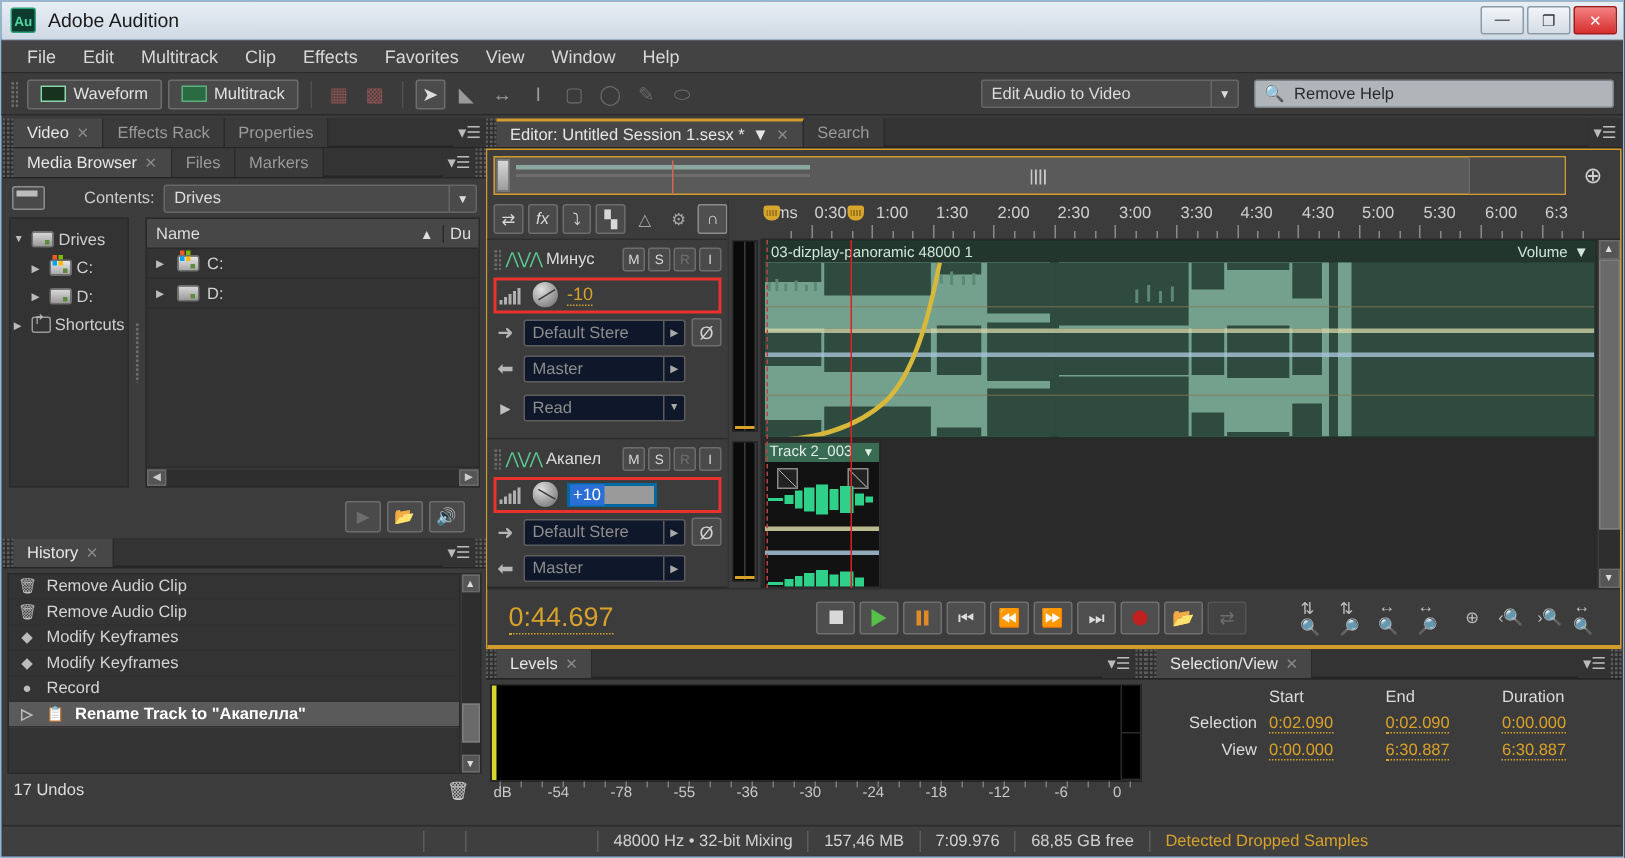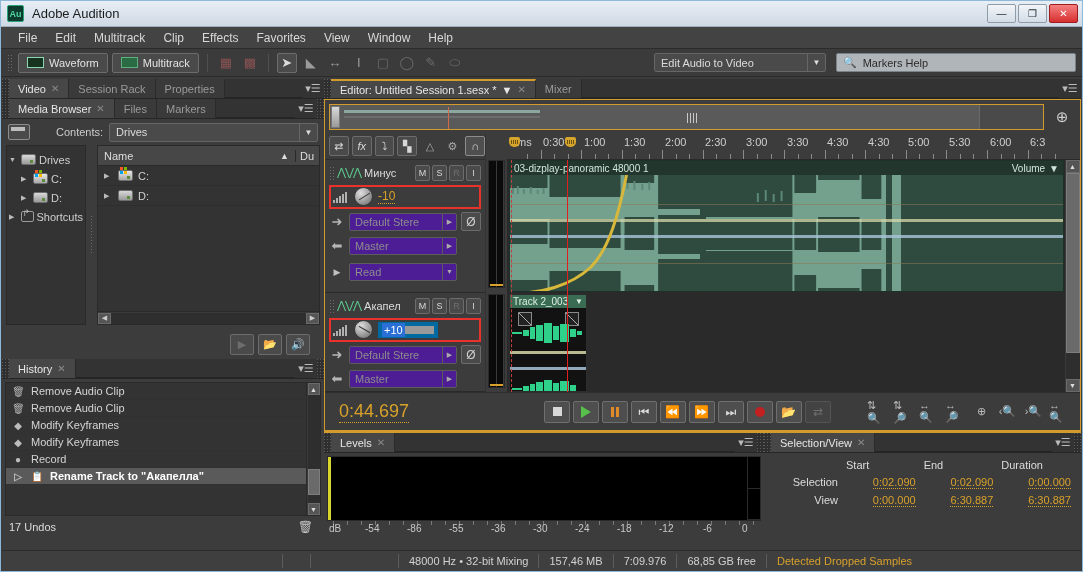--- a/index.html
+++ b/index.html
@@ -207,27 +207,27 @@
      background:linear-gradient(to top,#b5b5b5,#b5b5b5) 0 0/0 0;
      display:flex; align-items:flex-end; gap:1px; }
   .fader-ico i { width:2px; background:#b0b0b0; display:block;}
   .knob { width:19px;height:19px; border-radius:50%;
      background:radial-gradient(circle at 35% 30%, #e0e0e0, #8a8a8a 70%, #5e5e5e);
      border:1px solid #3a3a3a; position:relative; flex:none;}
   .knob:after{ content:""; position:absolute; left:3px; top:8px; width:13px;height:1px;
      background:#3a3a3a; transform:rotate(-32deg); }
   .knob.k2:after{ transform:rotate(30deg); }
   .vol-val { font-size:12px; color:#d8a12a; border-bottom:1px dotted #d8a12a; }
-  .vol-input { width:60px;height:16px; background:#9a9a9a; border:4px solid #0369a1;
+  .vol-input { width:60px;height:16px; background:#9a9a9a; border:2px solid #0369a1;
      display:flex; align-items:center; }
   .vol-input .sel { background:#2a6fd6; color:#fff; font-size:11px; padding:0 2px;
      height:14px; display:flex; align-items:center;}
   .th-io { display:flex; align-items:center; gap:4px; height:22px; margin-top:2px;}
   .io-arrow { font-size:13px; color:#b5b5b5; width:16px; text-align:center;}
-  .io-sel { flex:1; height:18px; background:#4c1d95; border:1px solid #5c5c5c;
+  .io-sel { flex:1; height:18px; background:#0f172a; border:1px solid #5c5c5c;
      border-radius:2px; display:flex; align-items:center; padding-left:5px;
      font-size:11px; color:#8d8d8d; position:relative; overflow:hidden;}
   .io-sel .arr { position:absolute;right:0;top:0;width:14px;height:16px;
      border-left:1px solid #5c5c5c; display:flex;align-items:center;justify-content:center;
      font-size:7px; color:#aaa;}
   .phase-btn { width:20px;height:19px;background:#4a4a4a;border:1px solid #6c6c6c;
      border-radius:2px; display:flex;align-items:center;justify-content:center;
      font-size:12px; color:#d0d0d0;}
   .th-auto { display:flex; align-items:center; gap:4px; height:22px; margin-top:4px;}
   .auto-tri { font-size:9px; color:#c0c0c0; width:16px; text-align:center;}
@@ -310,21 +310,21 @@
   .meter-big .rgt i { flex:1; border-bottom:1px solid #2a2a2a;}
   .db-scale { height:17px; position:relative; font-size:10px; color:#c9c9c9;}
   .db-scale span { position:absolute; top:2px; }
   .db-ticks { position:absolute; left:0; right:0; top:0; height:4px;}
   .db-ticks i { position:absolute; top:0; width:1px; height:4px; background:#7a7a7a;}
 
   .selview { flex:1; display:flex; flex-direction:column; background:#3c3c3c;}
   .sv-body { flex:1; padding:4px 6px; }
   .sv-table { width:100%; font-size:11px; border-collapse:collapse;}
   .sv-table th { font-weight:normal; color:#dcdcdc; text-align:left; padding:2px 4px;}
-  .sv-table td { padding:3px 4px; color:#d8a12a;text-align:right; }
+  .sv-table td { padding:3px 4px; color:#d8a12a; }
   .sv-table td.lbl { color:#dcdcdc; text-align:right; }
   .sv-val { border-bottom:1px dotted #d8a12a; }
 
   
   .statusbar { position:absolute; left:1px; right:1px; bottom:1px; height:20px;
      background:#3f3f3f; border-top:1px solid #2b2b2b; display:flex; align-items:center;
      font-size:11px; color:#d2d2d2; }
   .sb-msg { padding-left:10px; }
   .sb-seg { border-left:1px solid #5c5c5c; padding:0 10px; height:14px; display:flex;
      align-items:center;}
@@ -381,36 +381,36 @@
     <div class="tb-ico dim">▢</div>
     <div class="tb-ico dim">◯</div>
     <div class="tb-ico dim">✎</div>
     <div class="tb-ico dim">⬭</div>
     <div class="ws-select">
       <span>Edit Audio to Video</span>
       <span class="arr">▼</span>
     </div>
     <div class="help-box">
       <span>🔍</span>
-      <span>Markers Help</span>
+      <span>Remove Help</span>
     </div>
   </div>
 
   <div class="ws">
 
     <div class="left-col">
 
       <div class="ptabs">
         <div class="pgrip"></div>
         <div class="ptab active">
           <span>Video</span>
           <span class="x">✕</span>
         </div>
         <div class="ptab">
-          <span>Session Rack</span>
+          <span>Effects Rack</span>
         </div>
         <div class="ptab">
           <span>Properties</span>
         </div>
         <div class="filler"></div>
         <div class="pmenu">▾☰</div>
       </div>
 
       <div class="panel" style="flex:1; min-height:0;">
         <div class="ptabs">
@@ -563,21 +563,21 @@
     <div class="right-col">
 
       <div class="ptabs">
         <div class="pgrip"></div>
         <div class="ptab editor-active">
           <span>Editor: Untitled Session 1.sesx *</span>
           <span>▼</span>
           <span class="x">✕</span>
         </div>
         <div class="ptab">
-          <span>Mixer</span>
+          <span>Search</span>
         </div>
         <div class="filler"></div>
         <div class="pmenu">▾☰</div>
       </div>
 
       <div class="editor">
 
         <div class="ed-nav">
           <div class="navbar">
             <div class="nav-handle"></div>
@@ -991,21 +991,21 @@
                 <i style="left:342px"></i>
                   <i style="left:356px"></i>
                   <i style="left:370px"></i>
                 <i style="left:384px"></i>
                   <i style="left:398px"></i>
                   <i style="left:412px"></i>
                 <i style="left:426px"></i>
               </div>
               <span style="left:2px">dB</span>
               <span style="left:38px">-54</span>
-              <span style="left:80px">-86</span>
+              <span style="left:80px">-78</span>
               <span style="left:122px">-55</span>
               <span style="left:164px">-36</span>
               <span style="left:206px">-30</span>
               <span style="left:248px">-24</span>
               <span style="left:290px">-18</span>
               <span style="left:332px">-12</span>
               <span style="left:376px">-6</span>
               <span style="left:415px">0</span>
             </div>
           </div>

